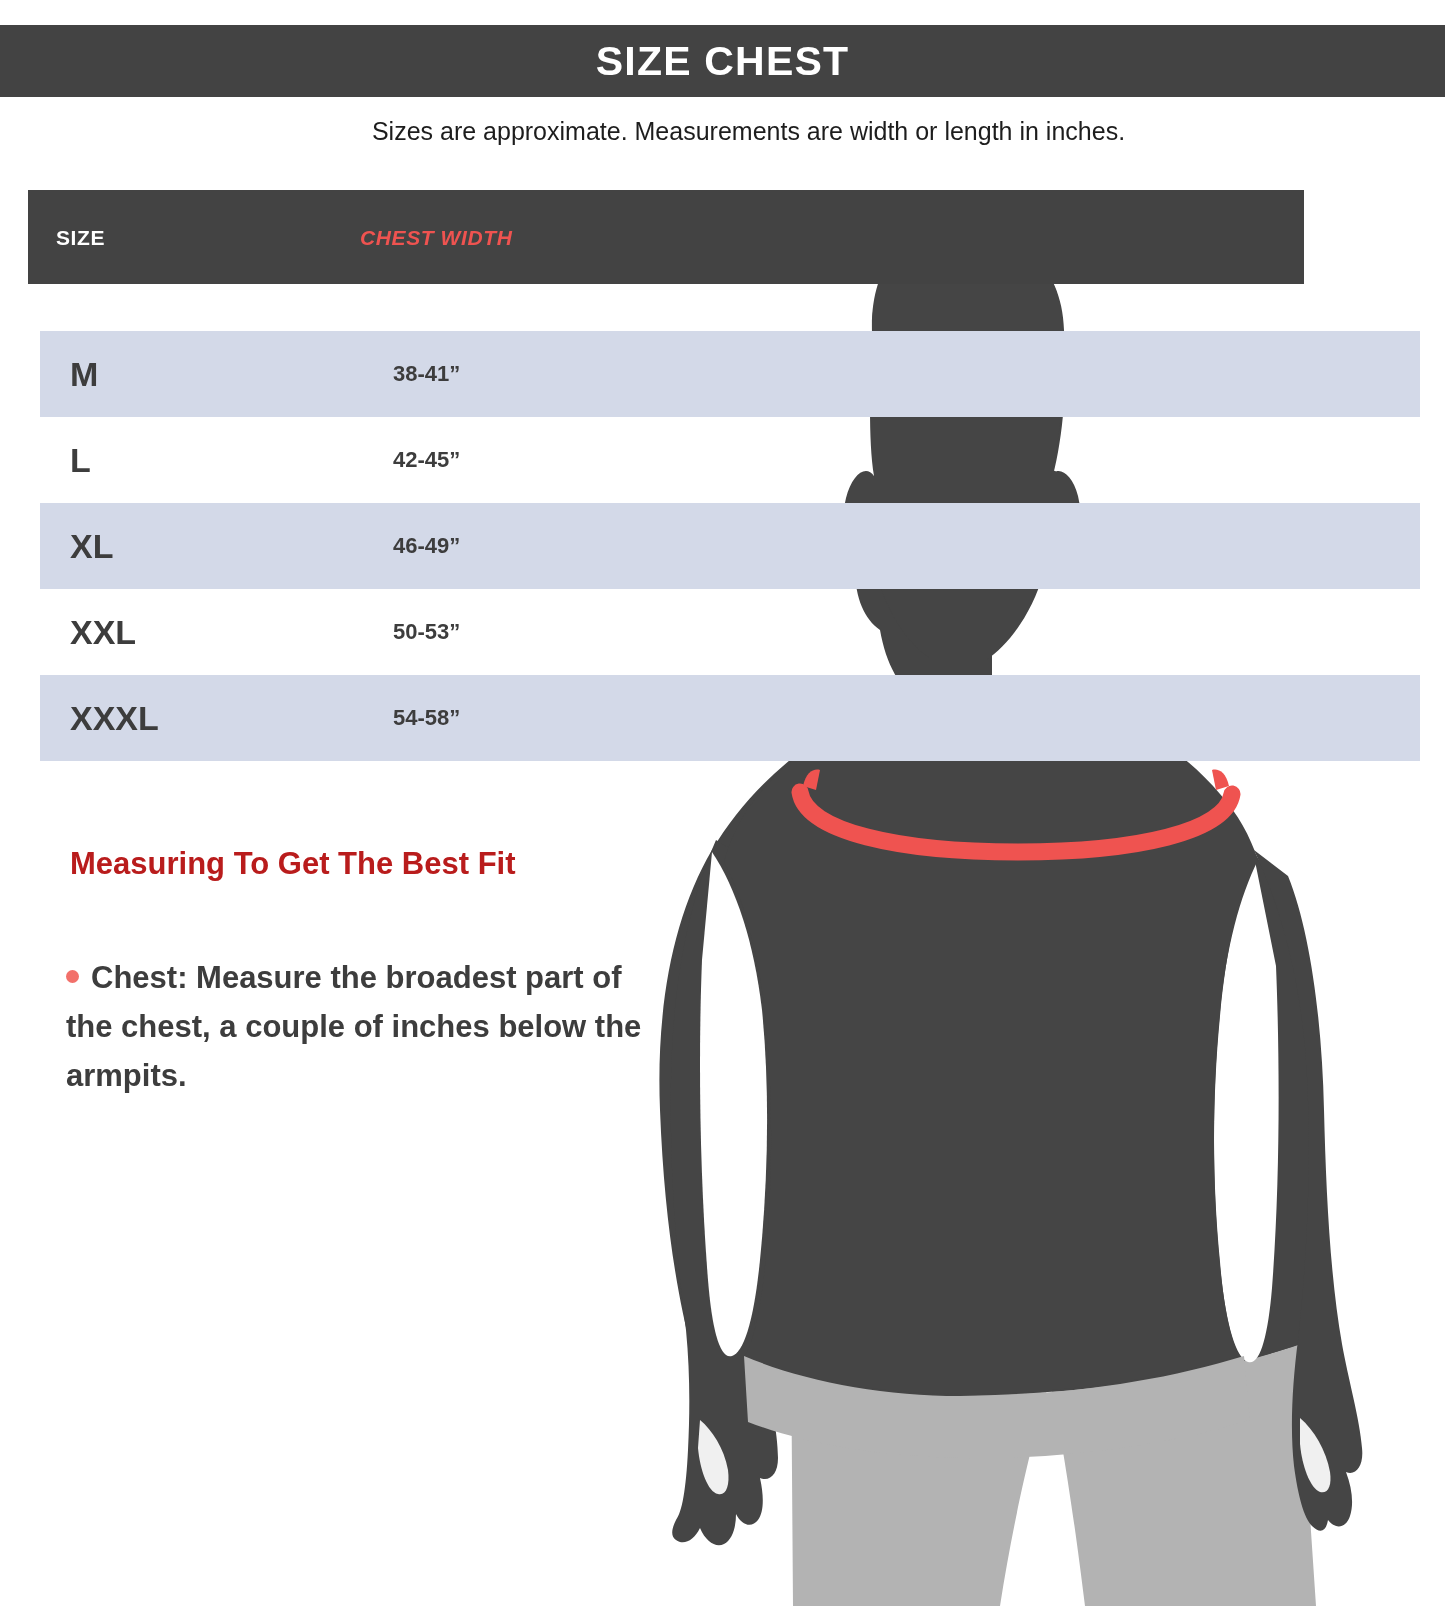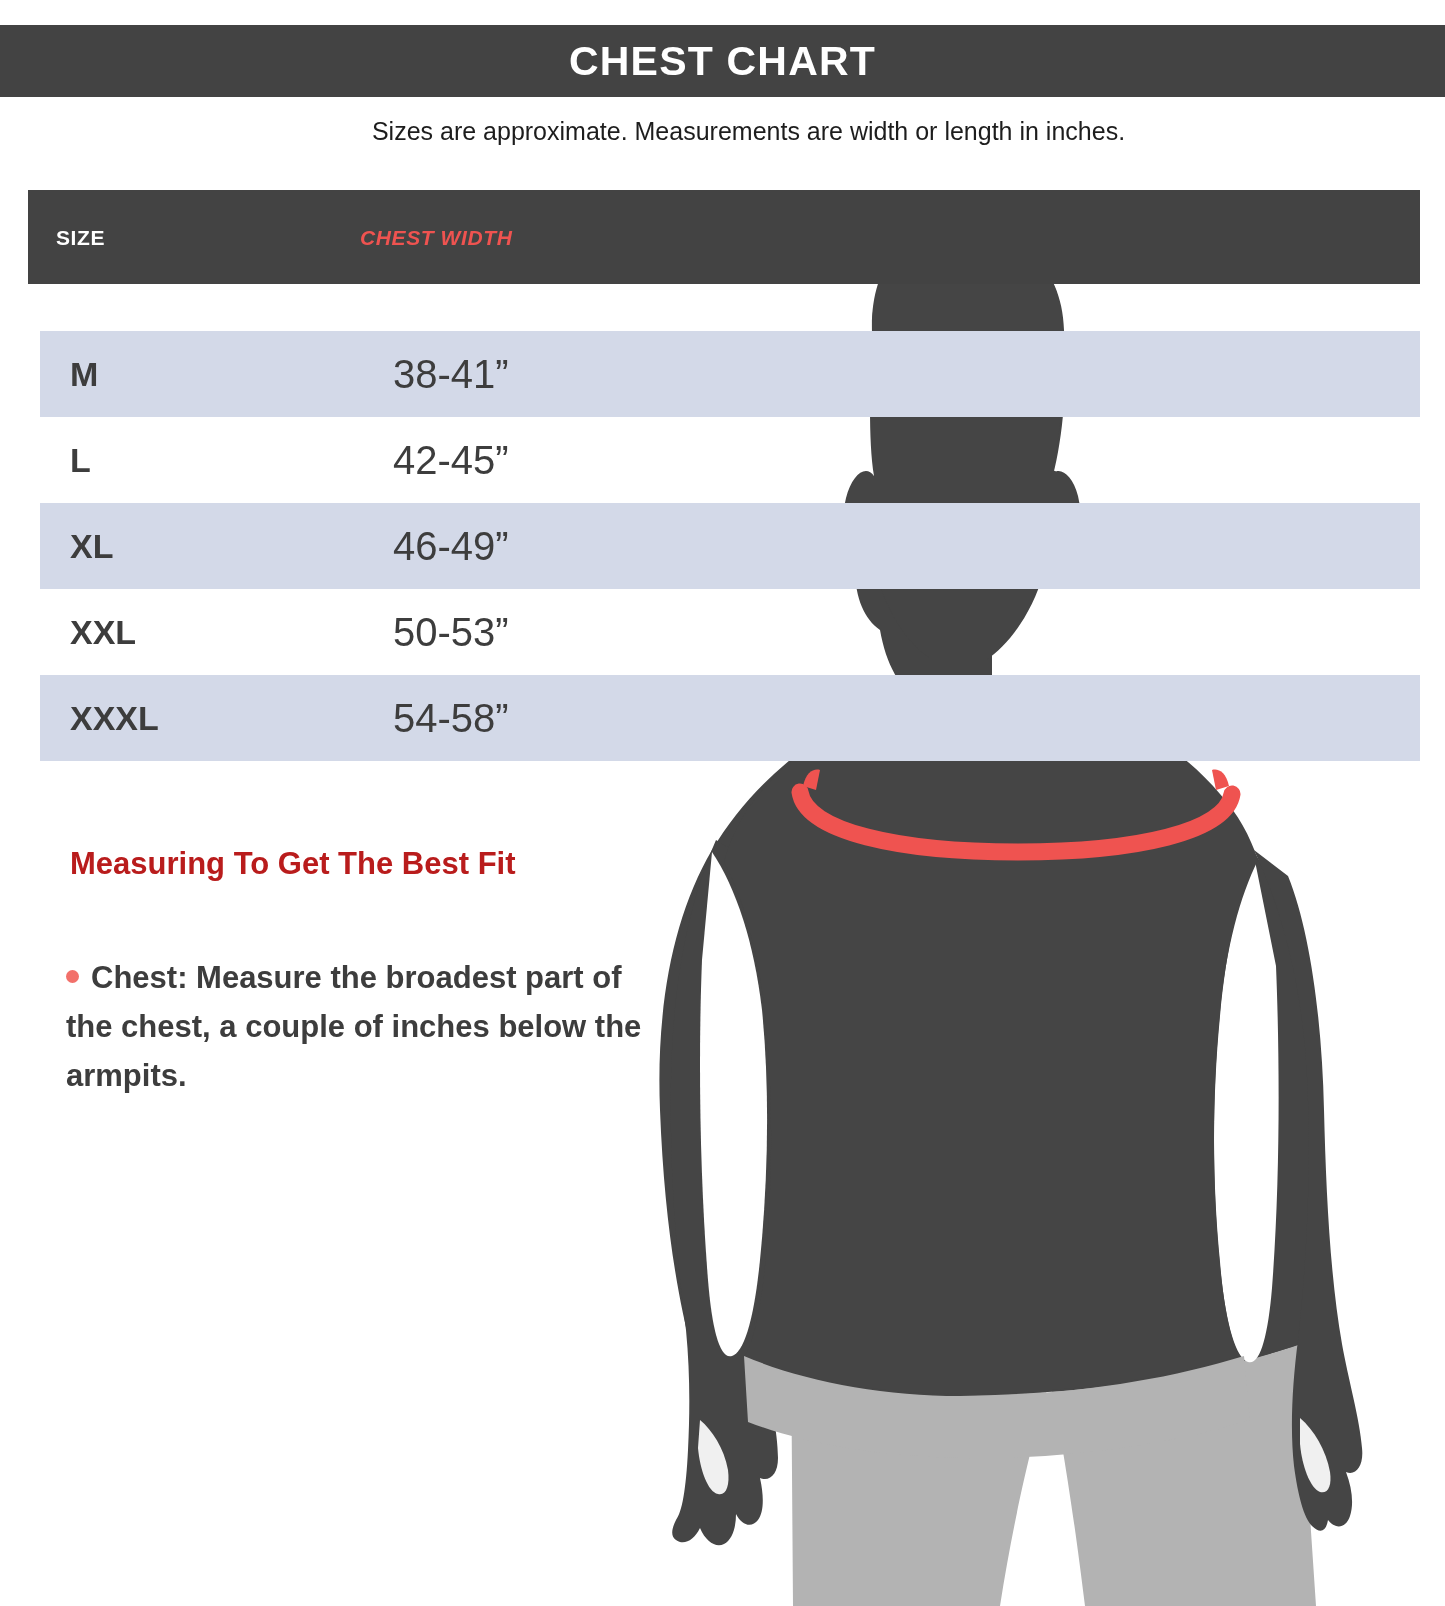--- a/index.html
+++ b/index.html
@@ -61,21 +61,21 @@
     height: 1606px;
     pointer-events: none;
   }
   .figure-layer svg { display: block; }
 
   
   .table-head {
     position: absolute;
     left: 28px;
     top: 190px;
-    width: 1392px;
+    width: 1276px;
     height: 94px;
     background: #434343;
     z-index: 3;
   }
   .th {
     position: absolute;
     top: 50%;
     transform: translateY(-50%);
     font-size: 21px;
     font-weight: bold;
@@ -127,22 +127,22 @@
     left: 70px;
     color: #3d3d3d;
     font-size: 34px;
     font-weight: bold;
     line-height: 1;
   }
   .cell-chest {
     position: absolute;
     left: 393px;
     color: #3d3d3d;
-    font-size: 40px;
-    font-weight: normal;
+    font-size: 22px;
+    font-weight: bold;
     line-height: 1;
   }
 
   
   .measure-block {
     position: absolute;
     left: 0;
     top: 845px;
     width: 700px;
     z-index: 5;
@@ -175,21 +175,21 @@
     position: relative;
     top: -4px;
   }
 </style>
 </head>
 <body>
 
 <div id="page">
 
   <div class="title-bar">
-    <div class="title-text">CHEST CHART</div>
+    <div class="title-text">SIZE CHEST</div>
   </div>
 
   <div class="subtitle">Sizes are approximate. Measurements are width or length in inches.</div>
 
   <div class="bands">
     <div class="band band-m"></div>
     <div class="band band-xl"></div>
     <div class="band band-xxxl"></div>
   </div>
 

